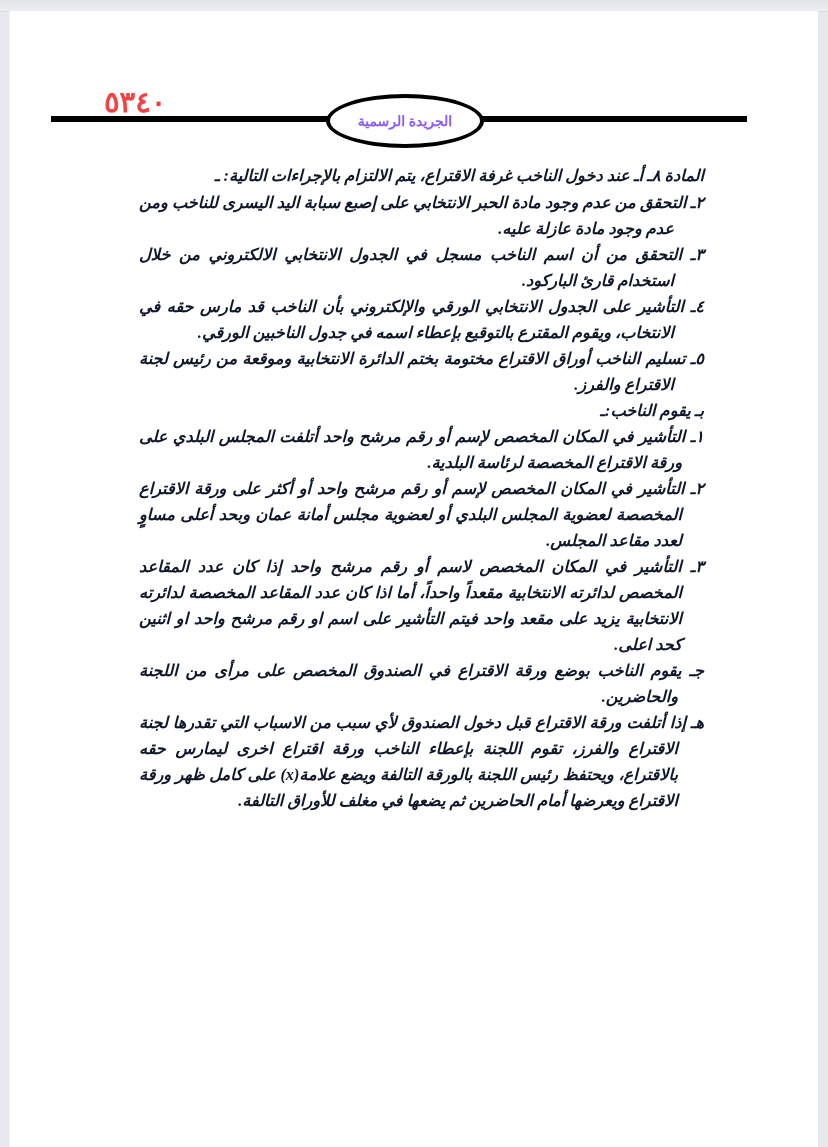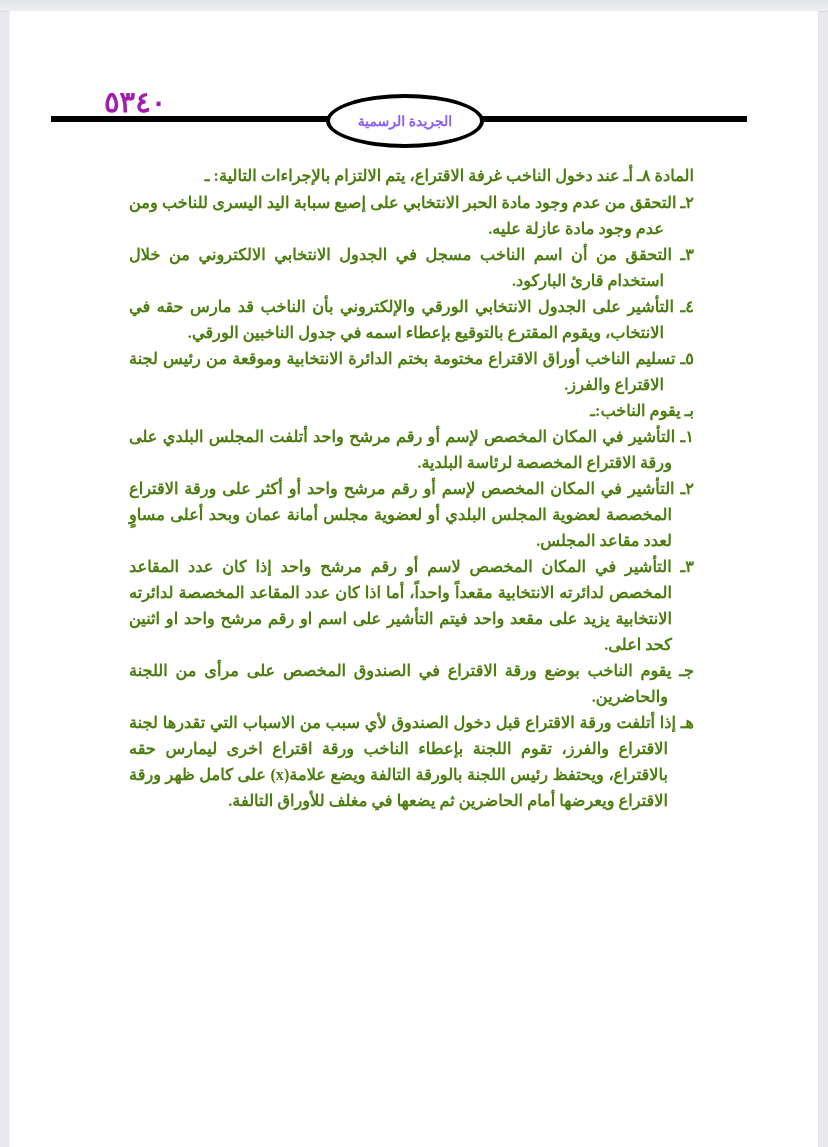--- a/index.html
+++ b/index.html
@@ -71,21 +71,21 @@
     width: 810px;
     height: 150px;
   }
   #pagenum {
     position: absolute;
     left: 94px;
     top: 74px;
     font-size: 29px;
     font-weight: 700;
     letter-spacing: 1px;
-    color: #a21caf;
+    color: #ef4444;
     font-family: "Liberation Serif", "DejaVu Serif", serif;
     white-space: nowrap;
   }
   
   #rule-right {
     position: absolute;
     left: 41px;
     top: 105px;
     width: 284px;
     height: 6px;
@@ -116,30 +116,31 @@
     font-size: 14px;
     font-weight: 700;
     color: #8b5cf6;
     white-space: nowrap;
     letter-spacing: 0.2px;
   }
 
   
   #body {
     position: absolute;
-    right: 124px;
+    right: 114px;
     top: 152px;
     width: 565px;
     text-align: justify;
     text-align-last: right;
-    color: #4d7c0f;
+    color: #0f172a;
     font-size: 16.2px;
     font-weight: 700;
     line-height: 26px;
     direction: rtl;
+    font-style: italic;
   }
   .blk { margin: 0 0 0 0; }
 
   
   .article {
     padding-right: 0;
     text-indent: 0;
     margin-bottom: 1px;
   }
 

